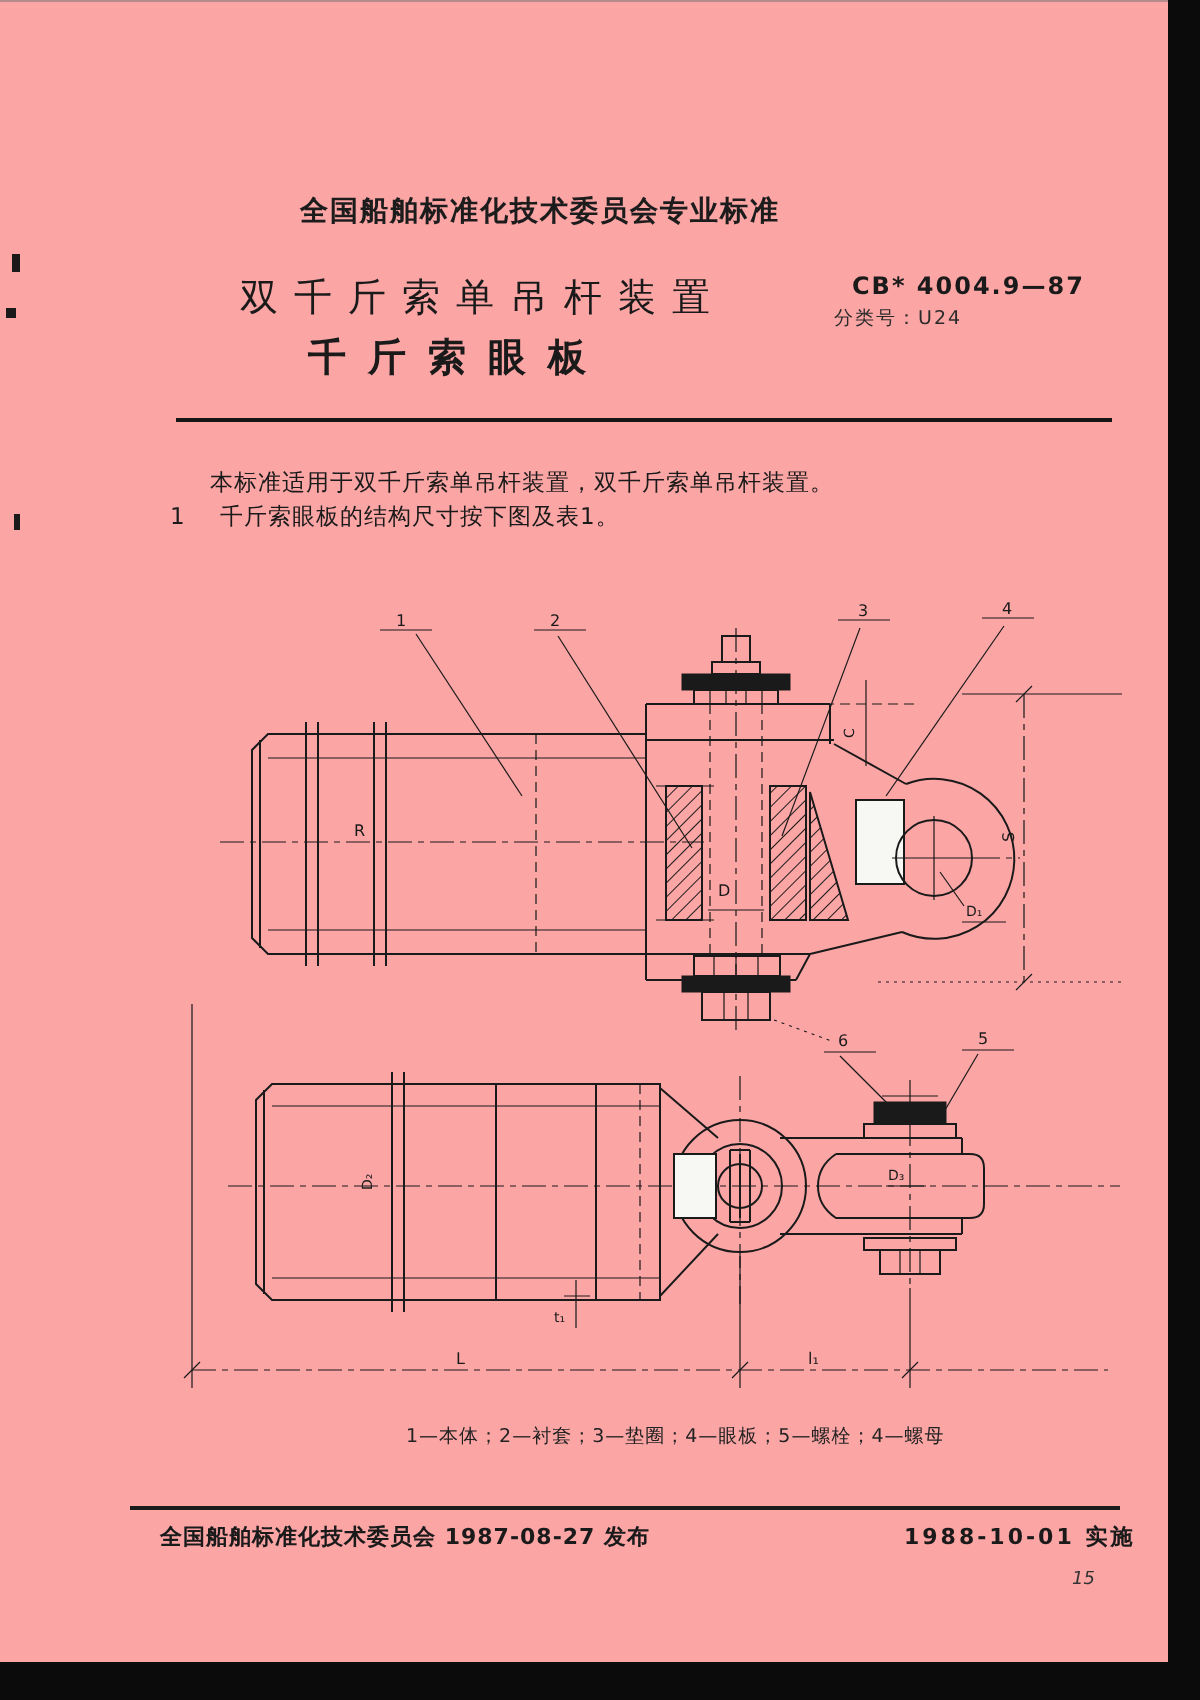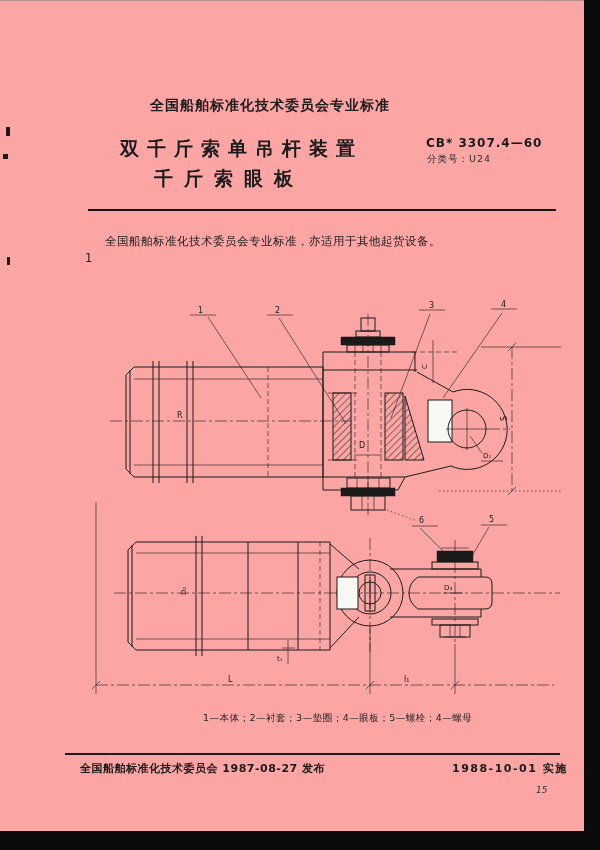--- a/index.html
+++ b/index.html
@@ -1,23 +1,23 @@
 <!DOCTYPE html>
 <html><head>
 <meta charset="utf-8">
 <style>
   html,body{margin:0;padding:0;background:#555;}
   .page{position:relative;width:600px;height:850px;background:#fca5a5;overflow:hidden;
         font-family:"DejaVu Sans",sans-serif;color:#1a1a1a;padding-left:20px;}
   .abs{position:absolute;}
   .org-line{left:150px;top:97px;font-size:14px;font-weight:bold;letter-spacing:1px;color:#1c1c1c;}
-  .title1{left:120px;top:136px;font-size:19px;font-weight:bold;letter-spacing:8px;text-align:right;}
+  .title1{left:120px;top:136px;font-size:19px;font-weight:normal;letter-spacing:8px;text-align:right;}
   .title2{left:154px;top:166px;font-size:19px;font-weight:bold;letter-spacing:11px;}
   .stdno{left:426px;top:136px;font-size:12px;font-weight:bold;letter-spacing:1px;}
-  .classno{left:427px;top:153px;font-size:9.5px;letter-spacing:1px;color:#2a2a2a;}
+  .classno{left:417px;top:153px;font-size:9.5px;letter-spacing:1px;color:#2a2a2a;}
   .rule-top{left:88px;top:209px;width:468px;height:2px;background:#161616;}
   .para1{left:105px;top:234px;font-size:11.5px;letter-spacing:0.5px;}
   .para2-num{left:85px;top:251px;font-size:11.5px;}
   .para2{left:110px;top:251px;font-size:11.5px;letter-spacing:0.5px;}
   .caption{left:203px;top:712px;font-size:9.5px;letter-spacing:0.5px;color:#222;}
   .rule-footer{left:65px;top:753px;width:495px;height:1.5px;background:#1b1b1b;}
   .footer-left{left:80px;top:761px;font-size:11px;font-weight:bold;letter-spacing:0.5px;}
   .footer-right{left:452px;top:761px;font-size:11px;font-weight:bold;letter-spacing:1.5px;}
   .pageno{left:536px;top:785px;font-size:9px;color:#333;font-style:italic;}
   .strip-right{left:584px;top:0;width:16px;height:850px;background:#0b0b0b;}
@@ -42,26 +42,27 @@
 <div class="page">
 
   <div class="abs topline"></div>
   <div class="abs speck" style="left:6px;top:127px;width:4px;height:9px;"></div>
   <div class="abs speck" style="left:3px;top:154px;width:5px;height:5px;"></div>
   <div class="abs speck" style="left:7px;top:257px;width:3px;height:8px;"></div>
 
   <div class="abs org-line">全国船舶标准化技术委员会专业标准</div>
   <div class="abs title1">双千斤索单吊杆装置</div>
   <div class="abs title2">千斤索眼板</div>
-  <div class="abs stdno">CB* 3307.4—60</div>
+  <div class="abs stdno">CB* 4004.9—87</div>
   <div class="abs classno">分类号：U24</div>
   <div class="abs rule-top"></div>
 
-  <div class="abs para1">全国船舶标准化技术委员会专业标准，亦适用于其他起货设备。</div>
+  <div class="abs para1">本标准适用于双千斤索单吊杆装置，双千斤索单吊杆装置。</div>
   <div class="abs para2-num">1</div>
+  <div class="abs para2">千斤索眼板的结构尺寸按下图及表1。</div>
 
   <svg class="abs" style="left:60px;top:290px;" width="515" height="420" viewBox="0 0 515 420">
     <defs>
       <pattern id="hatch" width="5" height="5" patternUnits="userSpaceOnUse" patternTransform="rotate(45)">
         <line x1="0" y1="0" x2="0" y2="5" stroke="#1a1a1a" stroke-width="1"></line>
       </pattern>
     </defs>
 
     <g>
       <g>

